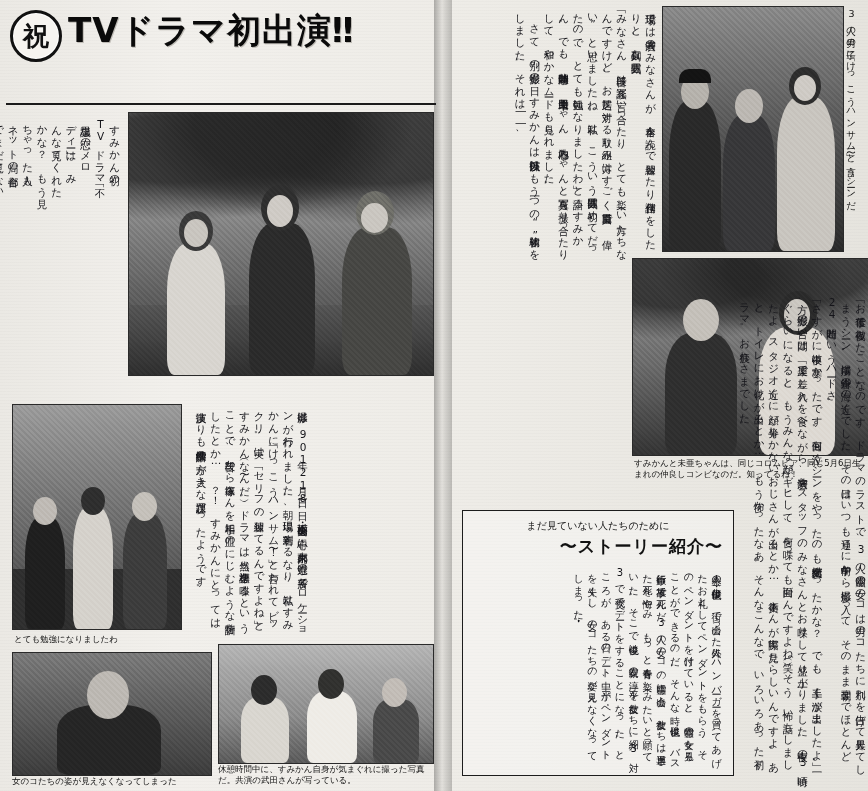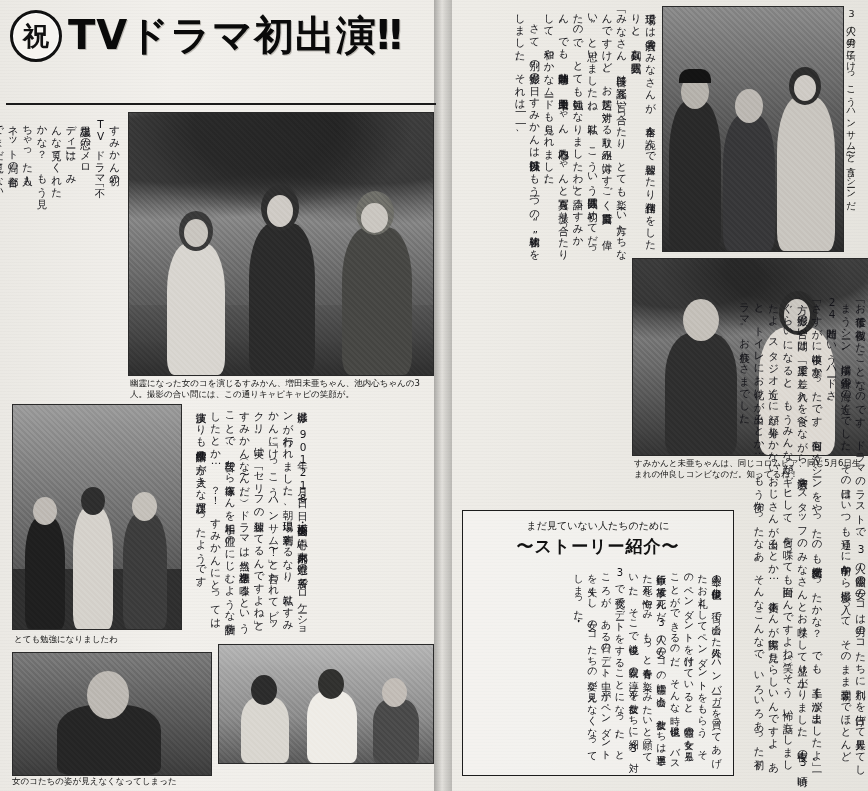--- a/index.html
+++ b/index.html
@@ -42,21 +42,21 @@
   .headline-wrap{position:absolute;left:6px;top:4px;width:424px;height:96px;}
   .stamp{
     position:absolute;left:4px;top:6px;width:46px;height:46px;border-radius:50%;
     border:3px solid #111;background:#f6f4f0;
     display:flex;align-items:center;justify-content:center;
     font-size:26px;font-weight:bold;color:#111;
     box-shadow:0 0 0 1px #fff inset;
   }
   .head1{
     position:absolute;left:62px;top:4px;
-    font-size:40px;font-weight:bold;letter-spacing:1px;color:#0a0a0a;
+    font-size:34px;font-weight:bold;letter-spacing:1px;color:#0a0a0a;
     text-shadow:1px 1px 0 #bdbab4;
   }
   .head2{
     position:absolute;left:24px;top:50px;
     font-size:31px;font-weight:bold;letter-spacing:1px;color:#0a0a0a;
     text-shadow:1px 1px 0 #bdbab4;
   }
   .headrule{
     position:absolute;left:0;top:99px;width:430px;height:2px;background:#1a1a1a;
   }
@@ -83,21 +83,21 @@
     font-size:8.5px;line-height:1.3;color:#111;
   }
 
   
   .storybox{
     position:absolute;
     border:1px solid #1d1d1d;
     background:rgba(255,255,255,0.35);
   }
   .storybox .title-sub{font-size:10px;text-align:center;}
-  .storybox .title-main{font-size:17px;text-align:center;font-weight:bold;letter-spacing:1px;}
+  .storybox .title-main{font-size:17px;text-align:right;font-weight:bold;letter-spacing:1px;}
 
   .sidelabel{
     position:absolute;
     writing-mode:vertical-rl;text-orientation:upright;
     font-size:9.5px;color:#111;letter-spacing:0.5px;
   }
 </style>
 </head>
 <body>
 
@@ -151,21 +151,20 @@
 ちゃった人も、
 ネット局の都合
 でまだ見てない
 人も、ビ
 デオに録りっ放
 しの人も、とり
 あえず撮影現場
 をちょっと覗い
 てみましょう。</div>
 
-    <div class="caption" style="position:absolute;left:130px;top:378px;width:300px;">幽霊になった女のコを演じるすみかん、増田未亜ちゃん、池内心ちゃんの3人。撮影の合い間には、この通りキャピキャピの笑顔が。</div>
 
     <div class="vtext" style="position:absolute;left:124px;top:404px;height:230px;width:186px;">撮影は、90年12月1日〜8日、横浜・山下公園を中心に東京都内、近県の各所でロケーションが行われました。朝、現場に到着するなり、私はすみかんに「けっこうハンサム〜！」と言われてビックリ。実は、「セリフの練習してるんですよね」とすみかん（な〜んだ）。ドラマは当然、標準語を喋るということで、普段から篠塚さんを相手に皿のにじむような特訓をしたとか… ？！　すみかんにとっては、演技よりも共学標準語の方が大きな課題だったようです。</div>
 
     <div class="photo" style="left:12px;top:404px;width:168px;height:224px;">
       <div class="sky" style="background:linear-gradient(180deg,#9b9b9b,#6b6b6b 55%,#3a3a3a);"></div>
       <div style="position:absolute;left:0;bottom:0;width:168px;height:60px;background:#2f2f2f;"></div>
       <div class="figure" style="left:8px;width:46px;height:150px;">
         <div class="body-o" style="left:4px;bottom:0;width:40px;height:112px;background:#1f1f1f;"></div>
         <div class="head-o" style="left:12px;bottom:104px;width:24px;height:28px;background:#bfbbb5;"></div>
       </div>
@@ -200,20 +199,21 @@
       <div class="figure" style="left:84px;width:58px;height:104px;">
         <div class="body-o" style="left:4px;bottom:0;width:50px;height:72px;background:#efece7;"></div>
         <div class="head-o" style="left:15px;bottom:64px;width:26px;height:30px;background:#31312f;"></div>
       </div>
       <div class="figure" style="left:150px;width:54px;height:92px;">
         <div class="body-o" style="left:4px;bottom:0;width:46px;height:64px;background:#4a4a4a;"></div>
         <div class="head-o" style="left:13px;bottom:56px;width:25px;height:29px;background:#c2bdb7;"></div>
       </div>
       <div class="ph-grain"></div>
     </div>
+    <div class="caption" style="position:absolute;left:218px;top:764px;width:214px;">休憩時間中に、すみかん自身が気まぐれに撮った写真だ。共演の武田さんが写っている。</div>
   </div>
 
   <div class="col-right">
 
     <div class="photo" style="left:210px;top:6px;width:180px;height:244px;">
       <div class="sky" style="background:linear-gradient(180deg,#8a8a8a,#4d4d4d 60%,#2a2a2a);"></div>
       <div class="figure" style="left:4px;width:60px;height:210px;">
         <div class="body-o" style="left:2px;bottom:0;width:52px;height:150px;background:#2a2a2a;"></div>
         <div class="head-o" style="left:14px;bottom:142px;width:28px;height:34px;background:#b6b2ac;"></div>
         <div style="position:absolute;left:12px;bottom:168px;width:32px;height:14px;background:#141414;border-radius:10px 10px 0 0;"></div>

